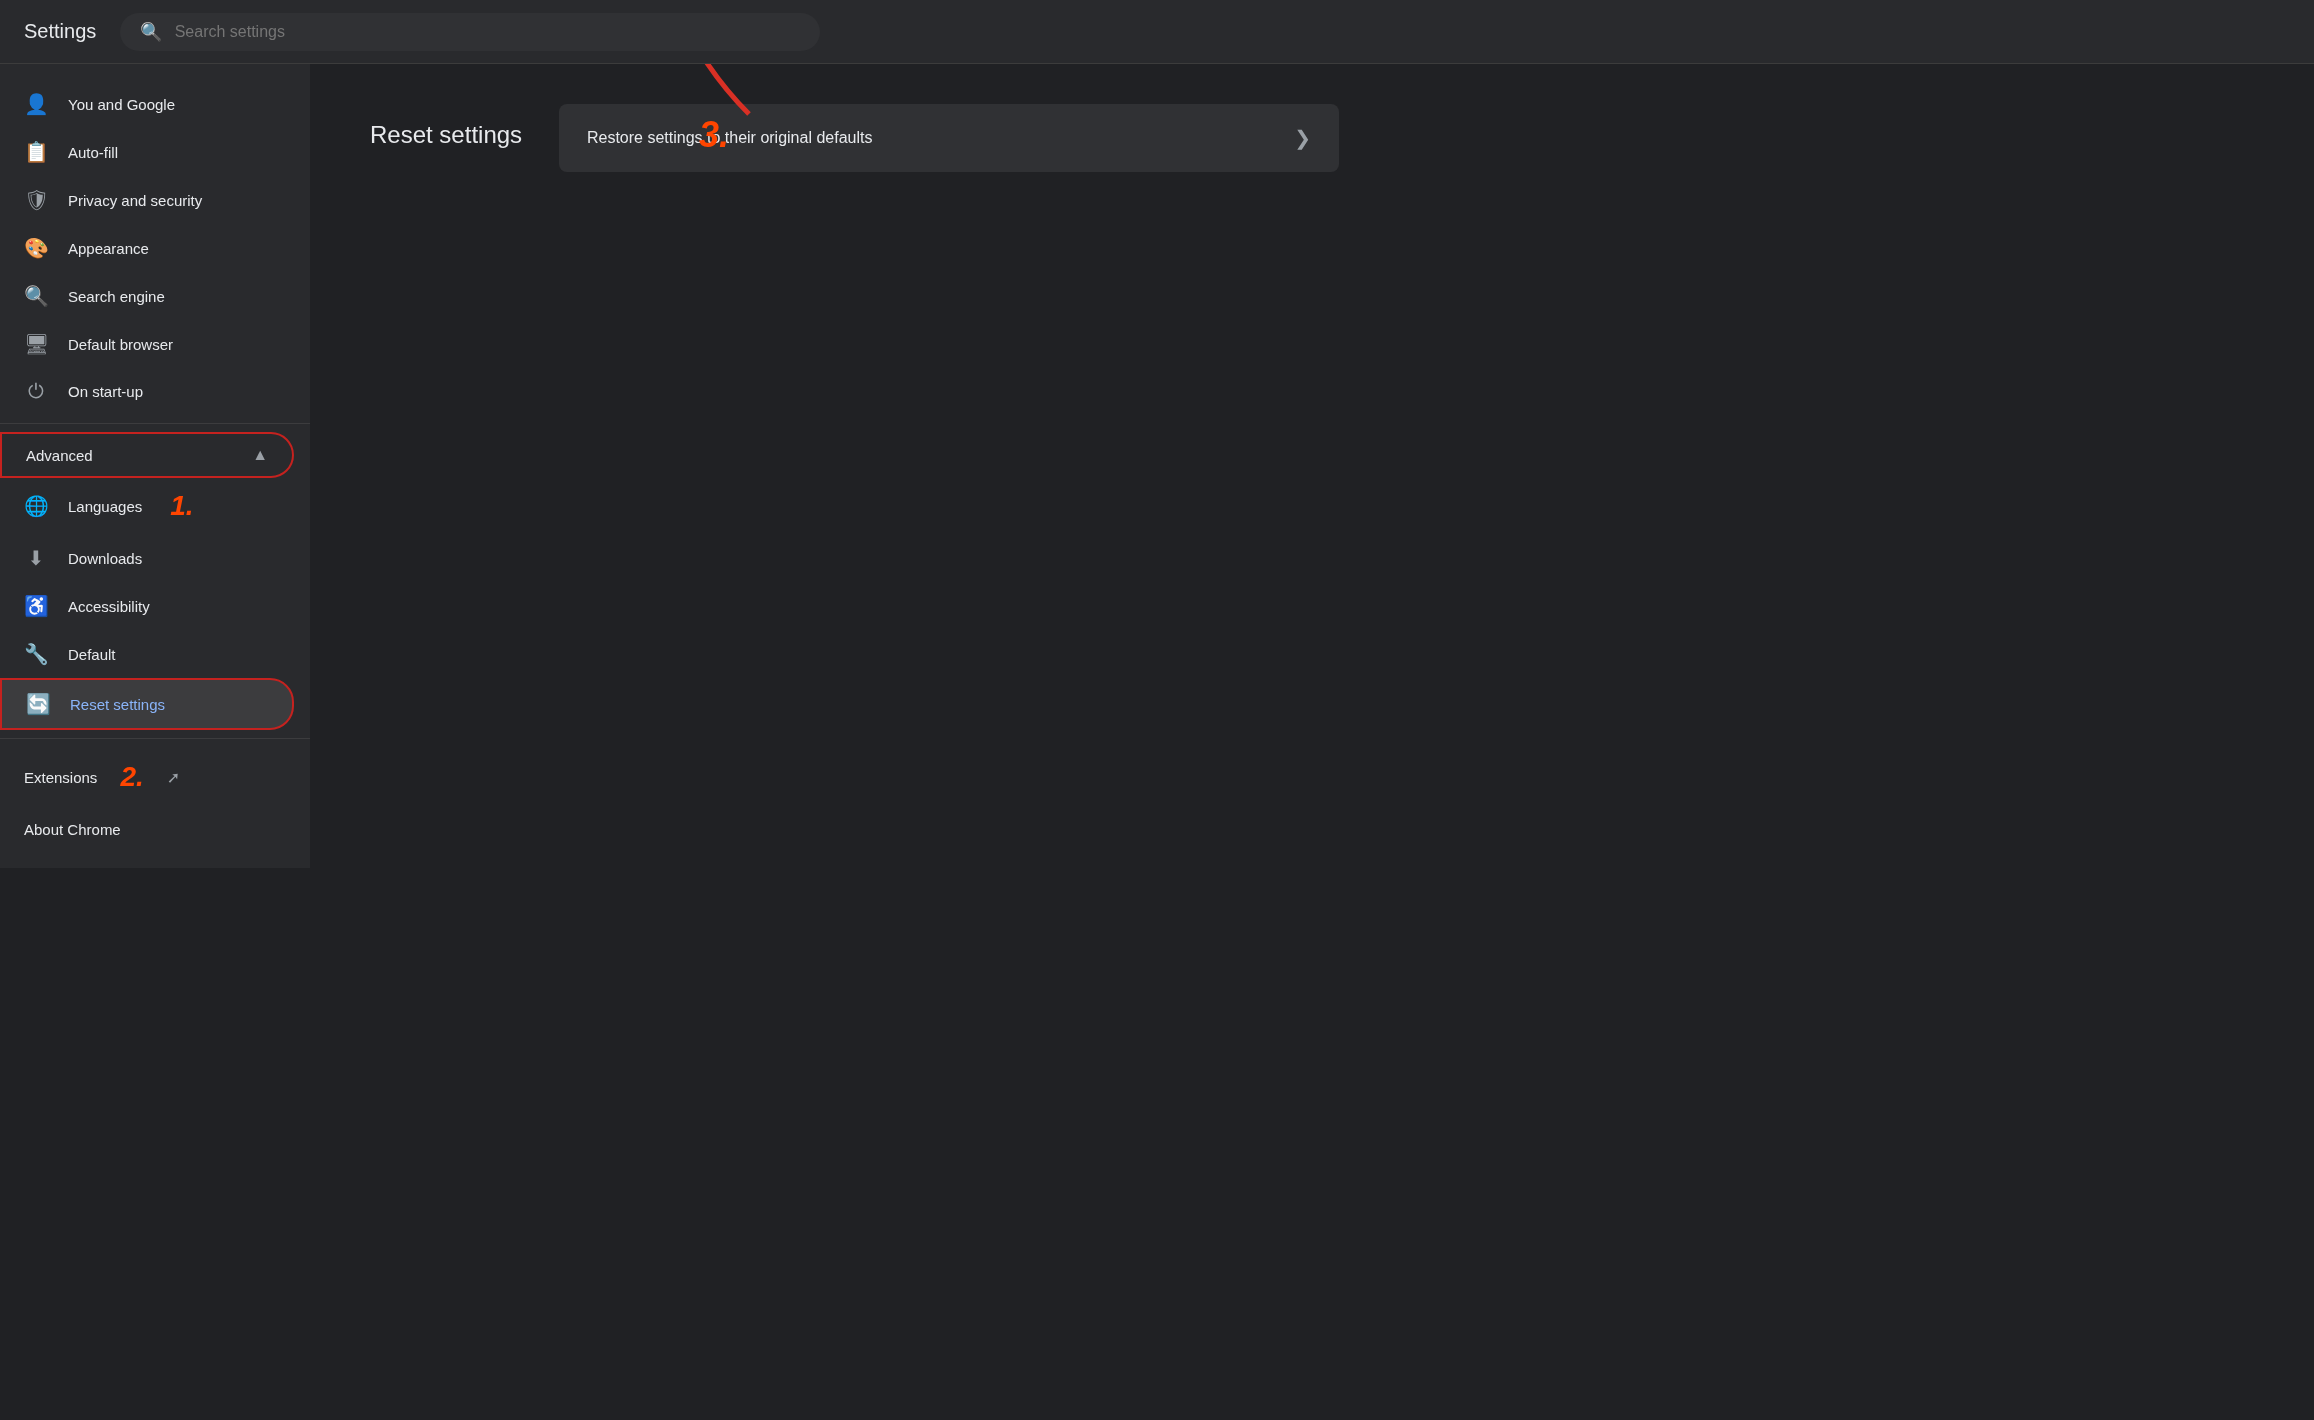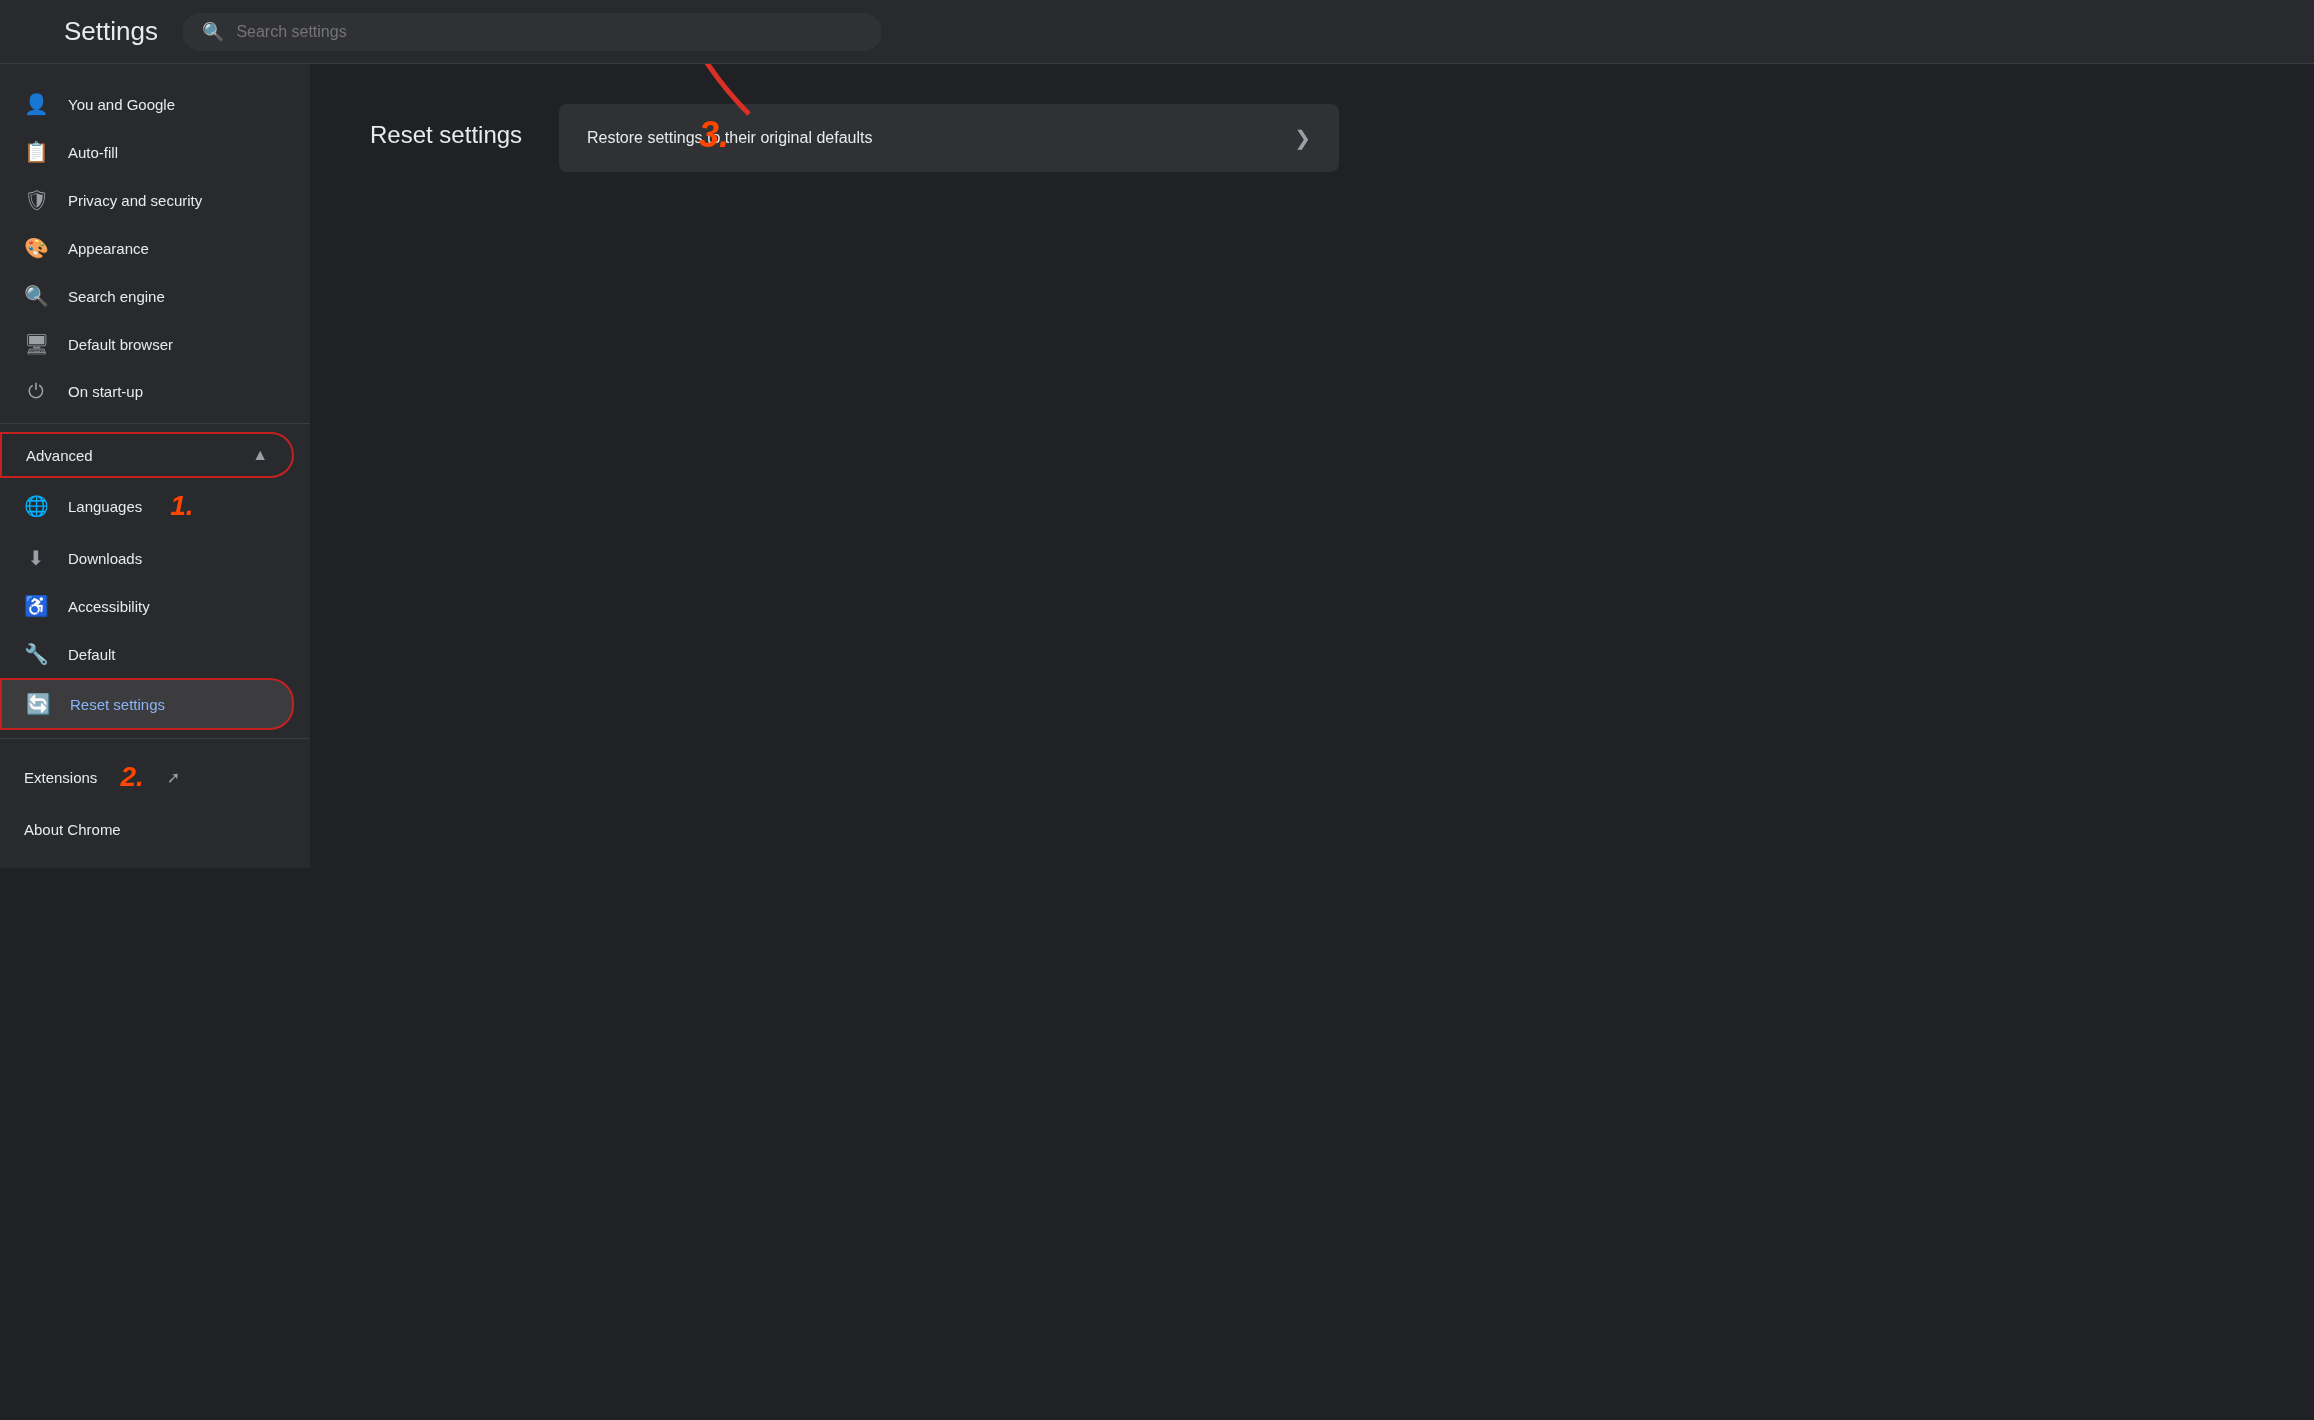--- a/index.html
+++ b/index.html
@@ -17,25 +17,24 @@
     .topbar {
       background: #292a2d;
       height: 64px;
       display: flex;
       align-items: center;
       padding: 0 24px;
       gap: 24px;
       border-bottom: 1px solid #3c3c3c;
     }
     .topbar-title {
-      font-size: 26px;
+      font-size: 20px;
       font-weight: 400;
       color: #e8eaed;
       white-space: nowrap;
-      margin-left: 40px;
     }
     .search-bar {
       display: flex;
       align-items: center;
       background: #303134;
       border-radius: 24px;
       padding: 8px 20px;
       gap: 12px;
       width: 700px;
     }

